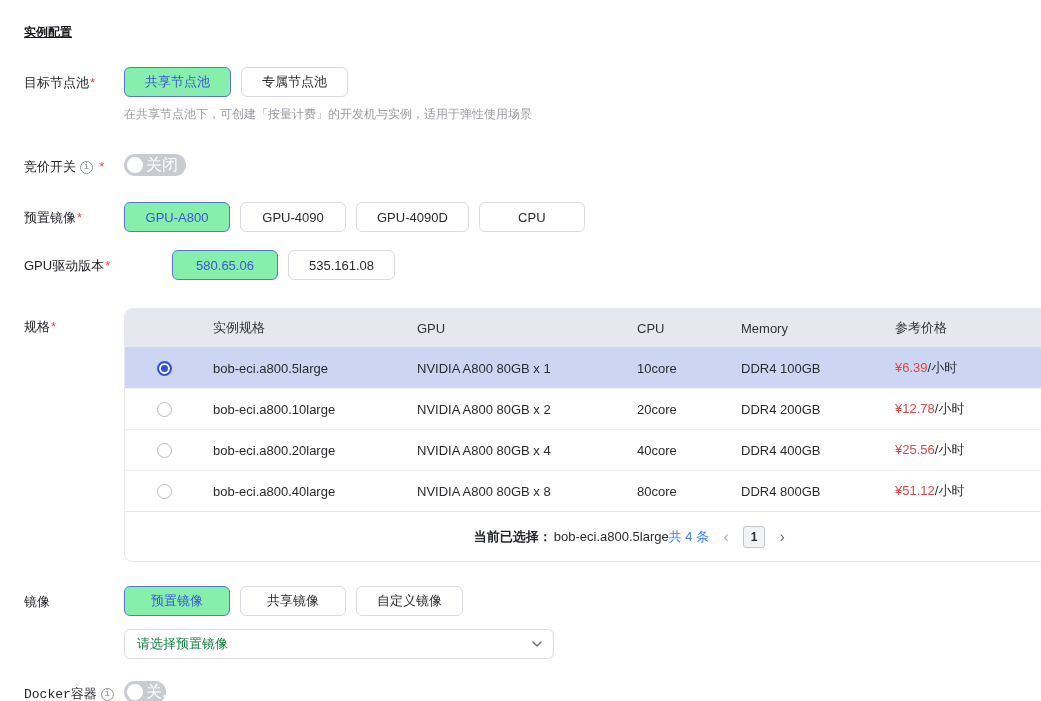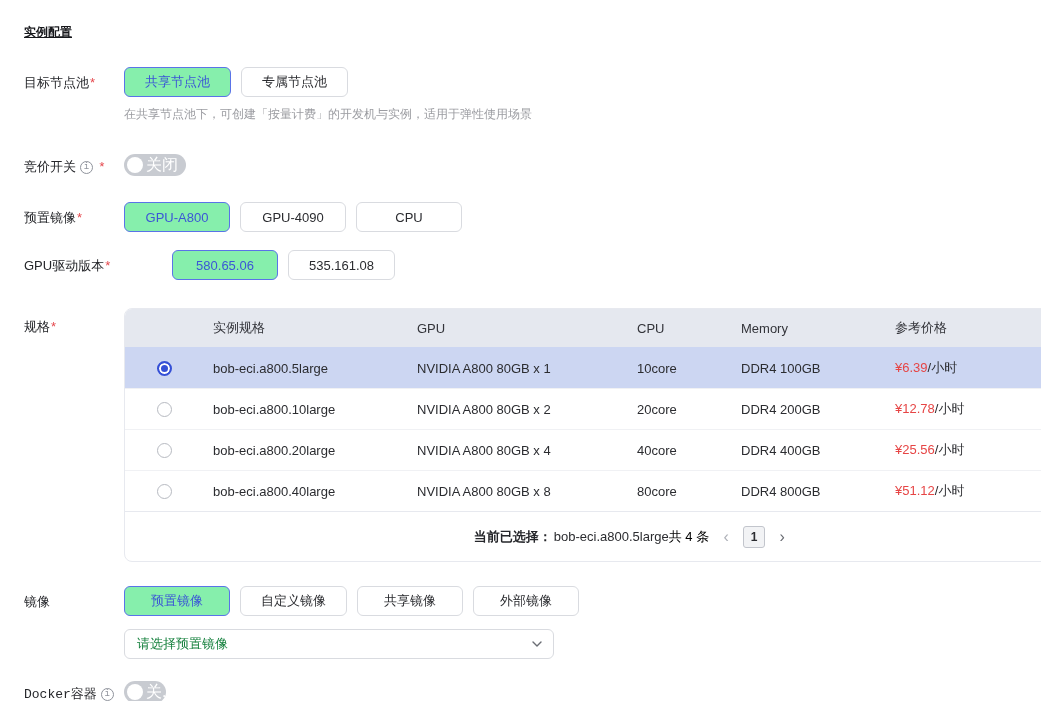--- a/index.html
+++ b/index.html
@@ -72,21 +72,21 @@
   }
   .price-val { color:#e64545; }
   .tfoot {
     display:flex; align-items:center; justify-content:center;
     height:50px; border-top:1px solid #e7e9ef; padding:0 16px;
   }
   .foot-left { display:flex; align-items:center; gap:2px; }
   .sel-label { font-weight:bold; color:#25262a; }
   .sel-value { color:#2b2c30; }
   .foot-right { display:flex; align-items:center; gap:10px; }
-  .total { color:#000000; }
+  .total { color:#3b82f6; }
   .pg { display:inline-flex; align-items:center; justify-content:center; cursor:pointer; }
   .pg-arrow { font-size:16px; color:#aeb1b8; width:14px; }
   .pg-arrow.next { color:#6a6d74; }
   .pg-page {
     width:22px; height:22px; border:1px solid #c2c5cc; border-radius:3px;
     background:#f2f3f5; font-weight:bold; font-size:12px; color:#2b2c30;
   }
 
   .select {
     width:430px; height:30px; border:1px solid #d9dbe0; border-radius:6px;
@@ -138,20 +138,21 @@
       </div>
     </div>
   </div>
 
   <div class="form-row mb-resource">
     <div class="label-col"><span>预置镜像</span><span class="req">*</span></div>
     <div class="content-col">
       <div class="chip-row">
         <button class="chip selected">GPU-A800</button>
         <button class="chip">GPU-4090</button>
+        <button class="chip">GPU-4090D</button>
         <button class="chip">CPU</button>
       </div>
     </div>
   </div>
 
   <div class="form-row mb-driver">
     <div class="label-col"><span>GPU驱动版本</span><span class="req">*</span></div>
     <div class="content-col">
       <div class="chip-row">
         <button class="chip selected">580.65.06</button>
@@ -233,23 +234,22 @@
 
       </div>
     </div>
   </div>
 
   <div class="form-row mb-image">
     <div class="label-col"><span>镜像</span></div>
     <div class="content-col">
       <div class="chip-row mb-imgchips">
         <button class="chip selected">预置镜像</button>
+        <button class="chip">共享镜像</button>
         <button class="chip">自定义镜像</button>
-        <button class="chip">共享镜像</button>
-        <button class="chip">外部镜像</button>
       </div>
       <div class="select">
         <span class="placeholder">请选择预置镜像</span>
         <svg class="chev" viewBox="0 0 12 12">
             <path d="M2 4l4 4 4-4" fill="none" stroke="#6a6d74" stroke-width="1.4" stroke-linecap="round" stroke-linejoin="round"></path>
           </svg>
       </div>
     </div>
   </div>
 

